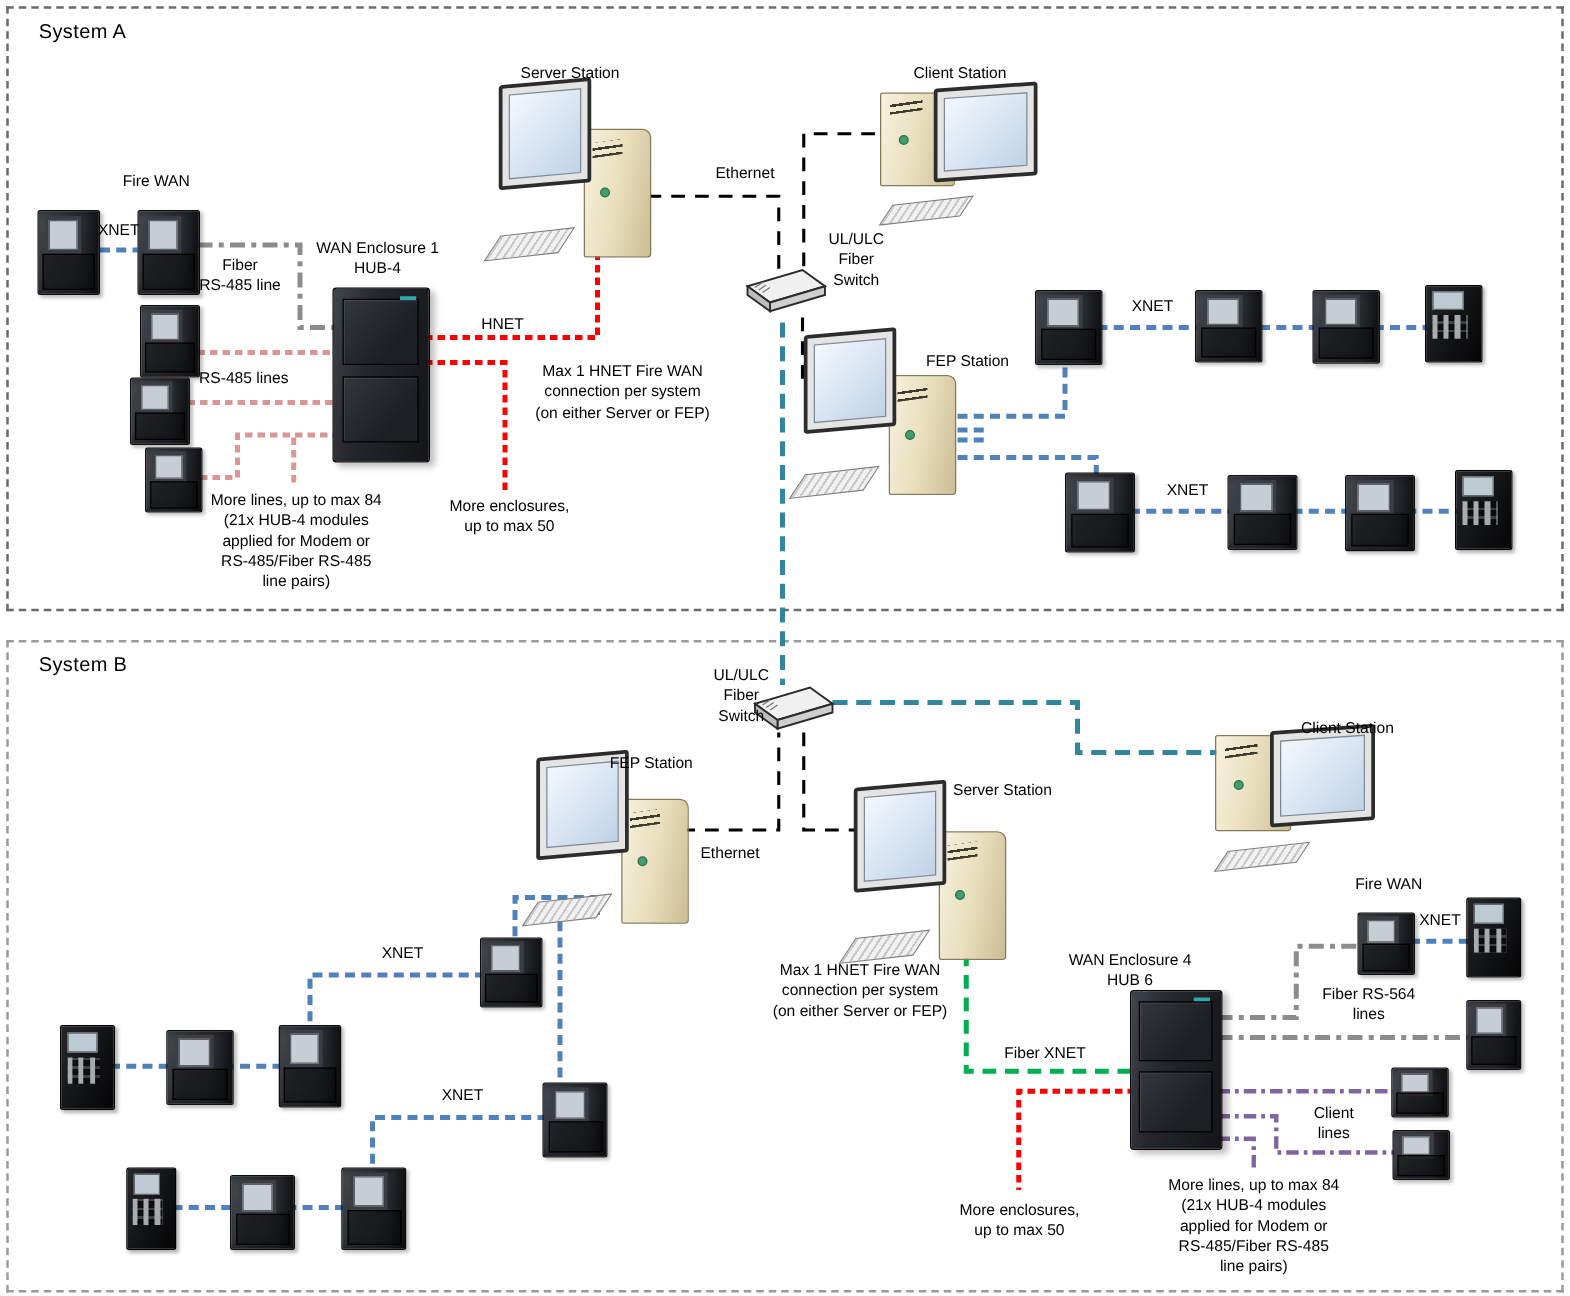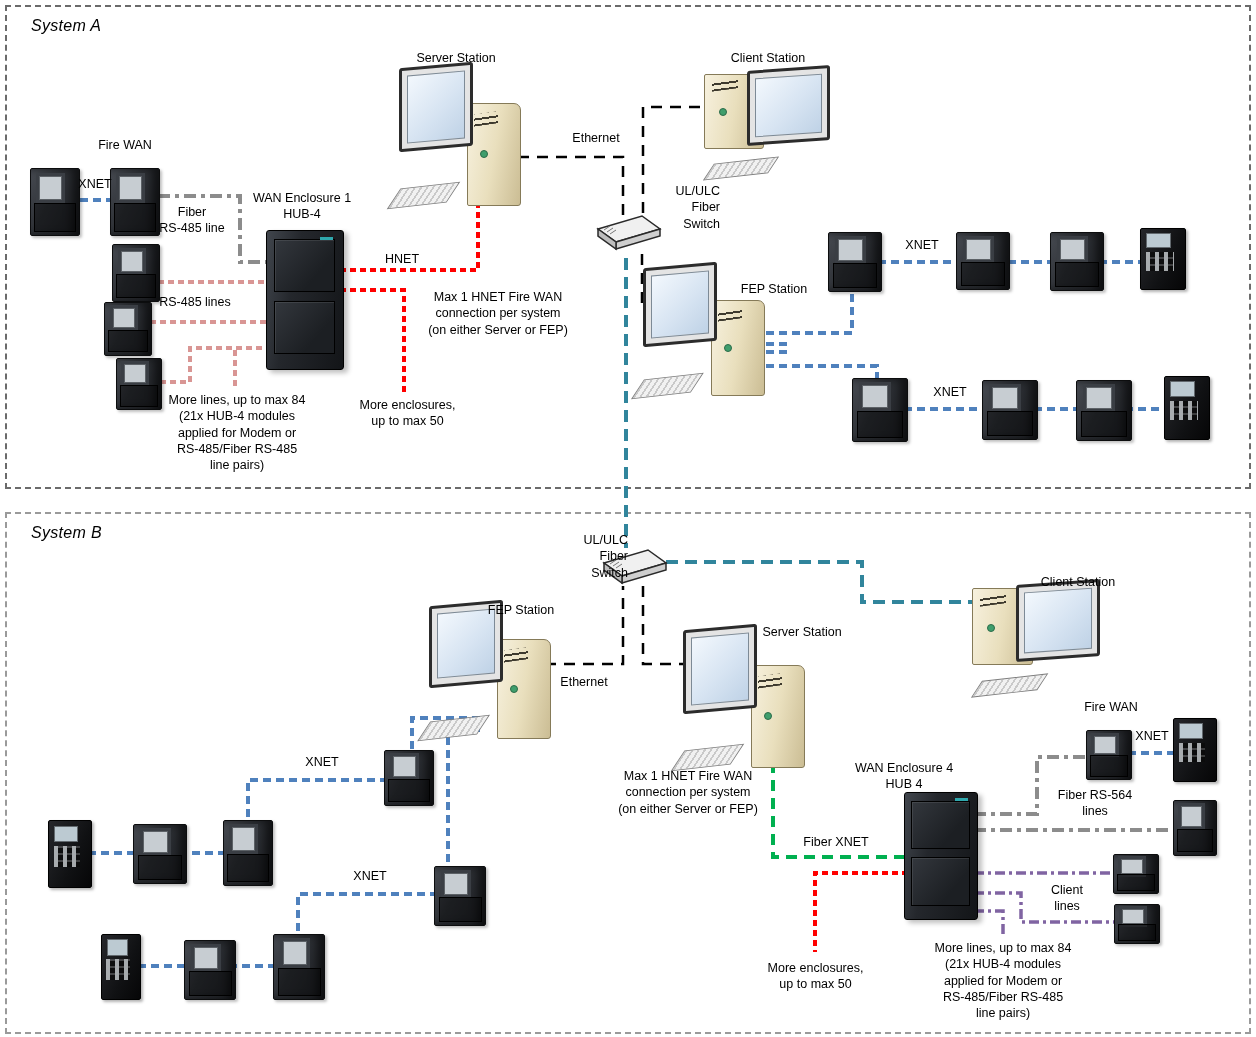--- a/index.html
+++ b/index.html
@@ -1,23 +1,23 @@
 <!DOCTYPE html>
 <html><head>
 <meta charset="utf-8">
 <style>
   html,body{margin:0;padding:0;background:#fff;}
   #stage{position:relative;width:1256px;height:1037px;background:#fff;overflow:hidden;
          font-family:"Liberation Sans",sans-serif;}
-  .sysbox{position:absolute;border:2px dashed #6b6b6b;background:transparent;z-index:0;font-style:italic;}
+  .sysbox{position:absolute;border:2px dashed #6b6b6b;background:transparent;z-index:0;}
   .sysbox.b{border-color:#9a9a9a;}
   .systitle{position:absolute;left:24px;top:10px;font-size:16px;color:#000;letter-spacing:.3px;}
   #wires{position:absolute;left:0;top:0;z-index:1;pointer-events:none;}
   .lbl{position:absolute;z-index:3;font-size:12.5px;line-height:1.3;color:#000;text-align:center;}
-  .lbl.la{text-align:right;}
+  .lbl.la{text-align:center;}
   .lbl span{display:block;white-space:nowrap;}
   
   .fp{position:absolute;z-index:2;border:1px solid #0c0d0e;border-radius:2px;
       background:linear-gradient(115deg,#474b52 0%,#2e3136 40%,#1d1f23 100%);
       box-shadow:inset -7px 0 9px rgba(0,0,0,.55),2px 2px 3px rgba(0,0,0,.25);}
   .fp::before{content:"";position:absolute;left:17%;top:10%;width:44%;height:34%;
       background:#c7cdd2;border:1px solid #5c6166;box-shadow:0 0 0 3px #3a3e44;}
   .fp::after{content:"";position:absolute;left:7%;bottom:5%;width:82%;height:40%;
       background:rgba(0,0,0,.38);border:1px solid #000;}
   
@@ -282,21 +282,21 @@
   <div class="lbl" style="left:461px;top:602px;width:120px">FEP Station</div>
   <div class="lbl" style="left:534px;top:674px;width:100px">Ethernet</div>
   <div class="lbl" style="left:742px;top:624px;width:120px">Server Station</div>
   <div class="lbl" style="left:1018px;top:574px;width:120px">Client Station</div>
   <div class="lbl" style="left:287px;top:754px;width:70px">XNET</div>
   <div class="lbl" style="left:335px;top:868px;width:70px">XNET</div>
   <div class="lbl" style="left:1061px;top:699px;width:100px">Fire WAN</div>
   <div class="lbl" style="left:1117px;top:728px;width:70px">XNET</div>
   <div class="lbl" style="left:834px;top:760px;width:140px">
     <span>WAN Enclosure 4</span>
-    <span>HUB 4</span>
+    <span>HUB 6</span>
   </div>
   <div class="lbl" style="left:1035px;top:787px;width:120px">
     <span>Fiber RS-564</span>
     <span>lines</span>
   </div>
   <div class="lbl" style="left:796px;top:834px;width:80px">Fiber XNET</div>
   <div class="lbl" style="left:1027px;top:882px;width:80px">
     <span>Client</span>
     <span>lines</span>
   </div>

